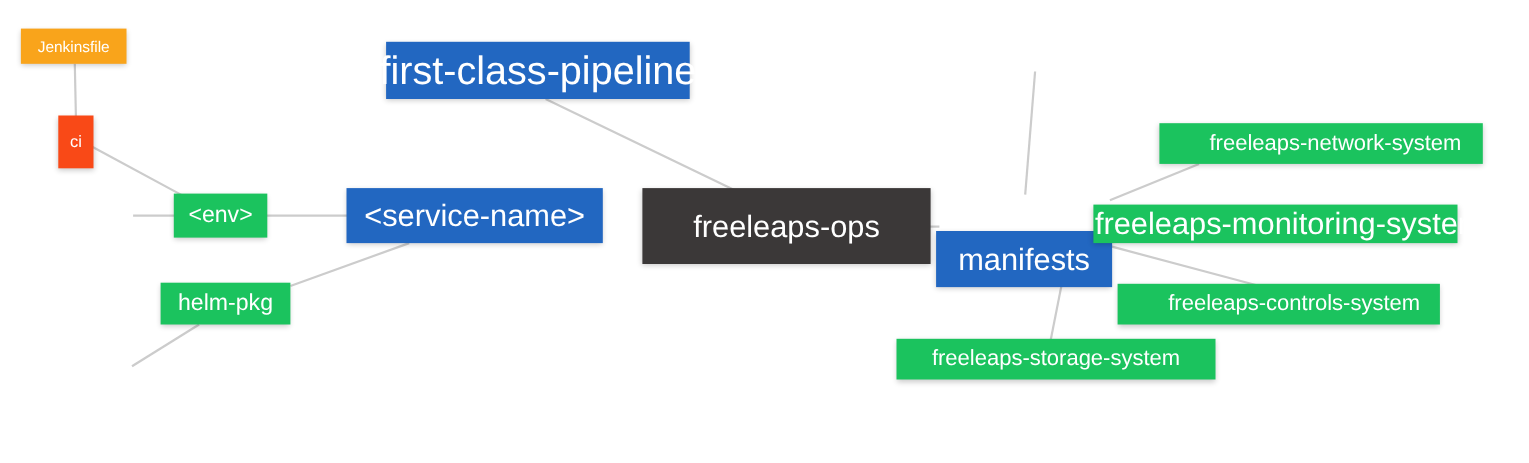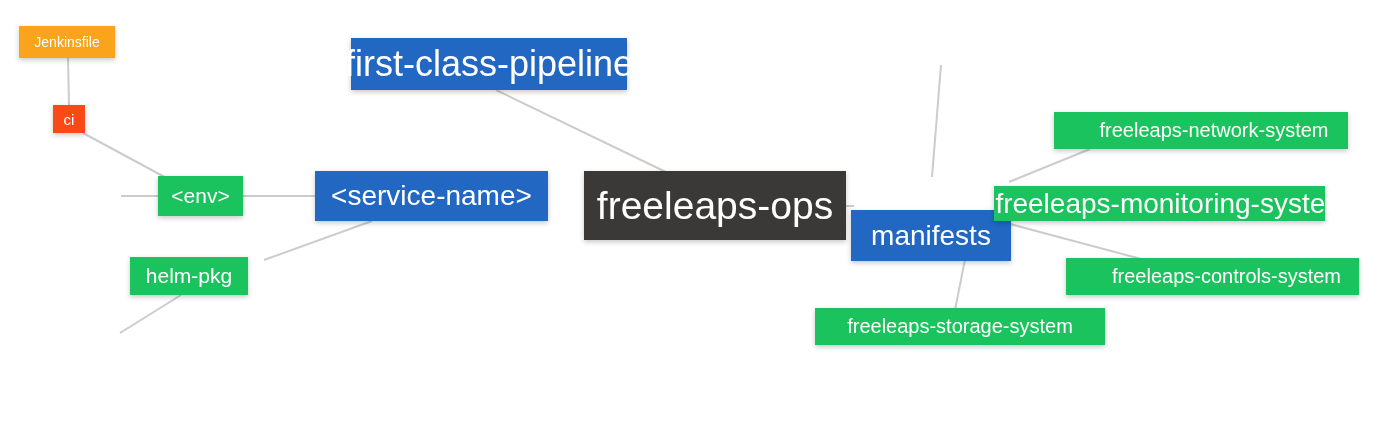--- a/index.html
+++ b/index.html
@@ -47,38 +47,38 @@
     <line x1="842" y1="206" x2="854" y2="206"></line>
     <line x1="941" y1="65" x2="932" y2="177"></line>
     <line x1="1009" y1="182" x2="1090" y2="149"></line>
     <line x1="1009" y1="205" x2="1049" y2="205"></line>
     <line x1="1010" y1="224" x2="1145" y2="260"></line>
     <line x1="972" y1="224" x2="955" y2="310"></line>
   </svg>
 
   <div class="node node-orange" style="left:19px; top:26px; width:96px; height:32px; font-size:14px;">Jenkinsfile</div>
 
-  <div class="node node-red" style="left:53px; top:105px; width:32px; height:28px; font-size:15px;">ci</div>
+  <div class="node node-red" style="left:53px; top:105px; width:32px; height:48px; font-size:15px;">ci</div>
 
 
   <div class="node node-green" style="left:158px; top:176px; width:85px; height:40px; font-size:21px;">&lt;env&gt;</div>
 
-  <div class="node node-green" style="left:130px; top:257px; width:118px; height:38px; font-size:21px;">helm-pkg</div>
+  <div class="node node-green" style="left:146px; top:257px; width:118px; height:38px; font-size:21px;">helm-pkg</div>
 
 
   <div class="node node-blue" style="left:314px; top:38px; width:276px; height:52px; font-size:36px;margin-left:37px;">first-class-pipeline</div>
 
   <div class="node node-blue" style="left:315px; top:171px; width:233px; height:50px; font-size:28px;">&lt;service-name&gt;</div>
 
-  <div class="node node-root" style="left:584px; top:171px; width:262px; height:69px; font-size:39px;">freeleaps-ops</div>
+  <div class="node node-root" style="left:584px; top:171px; width:262px; height:69px; font-size:28px;">freeleaps-ops</div>
 
   <div class="node node-blue" style="left:851px; top:175px; width:160px; height:51px; font-size:28px;margin-top:35px;">manifests</div>
 
 
   <div class="node node-green" style="left:1054px; top:112px; width:294px; height:37px; font-size:20px;padding-left:26px;">freeleaps-network-system</div>
 
   <div class="node node-green" style="left:994px; top:186px; width:331px; height:35px; font-size:28px;padding-left:25px;">freeleaps-monitoring-system</div>
 
-  <div class="node node-green" style="left:1066px; top:258px; width:293px; height:37px; font-size:20px;padding-left:28px;">freeleaps-controls-system</div>
+  <div class="node node-green" style="left:1016px; top:258px; width:293px; height:37px; font-size:20px;padding-left:28px;">freeleaps-controls-system</div>
 
   <div class="node node-green" style="left:815px; top:308px; width:290px; height:37px; font-size:20px;">freeleaps-storage-system</div>
 
 </div>
 
 </body></html>

